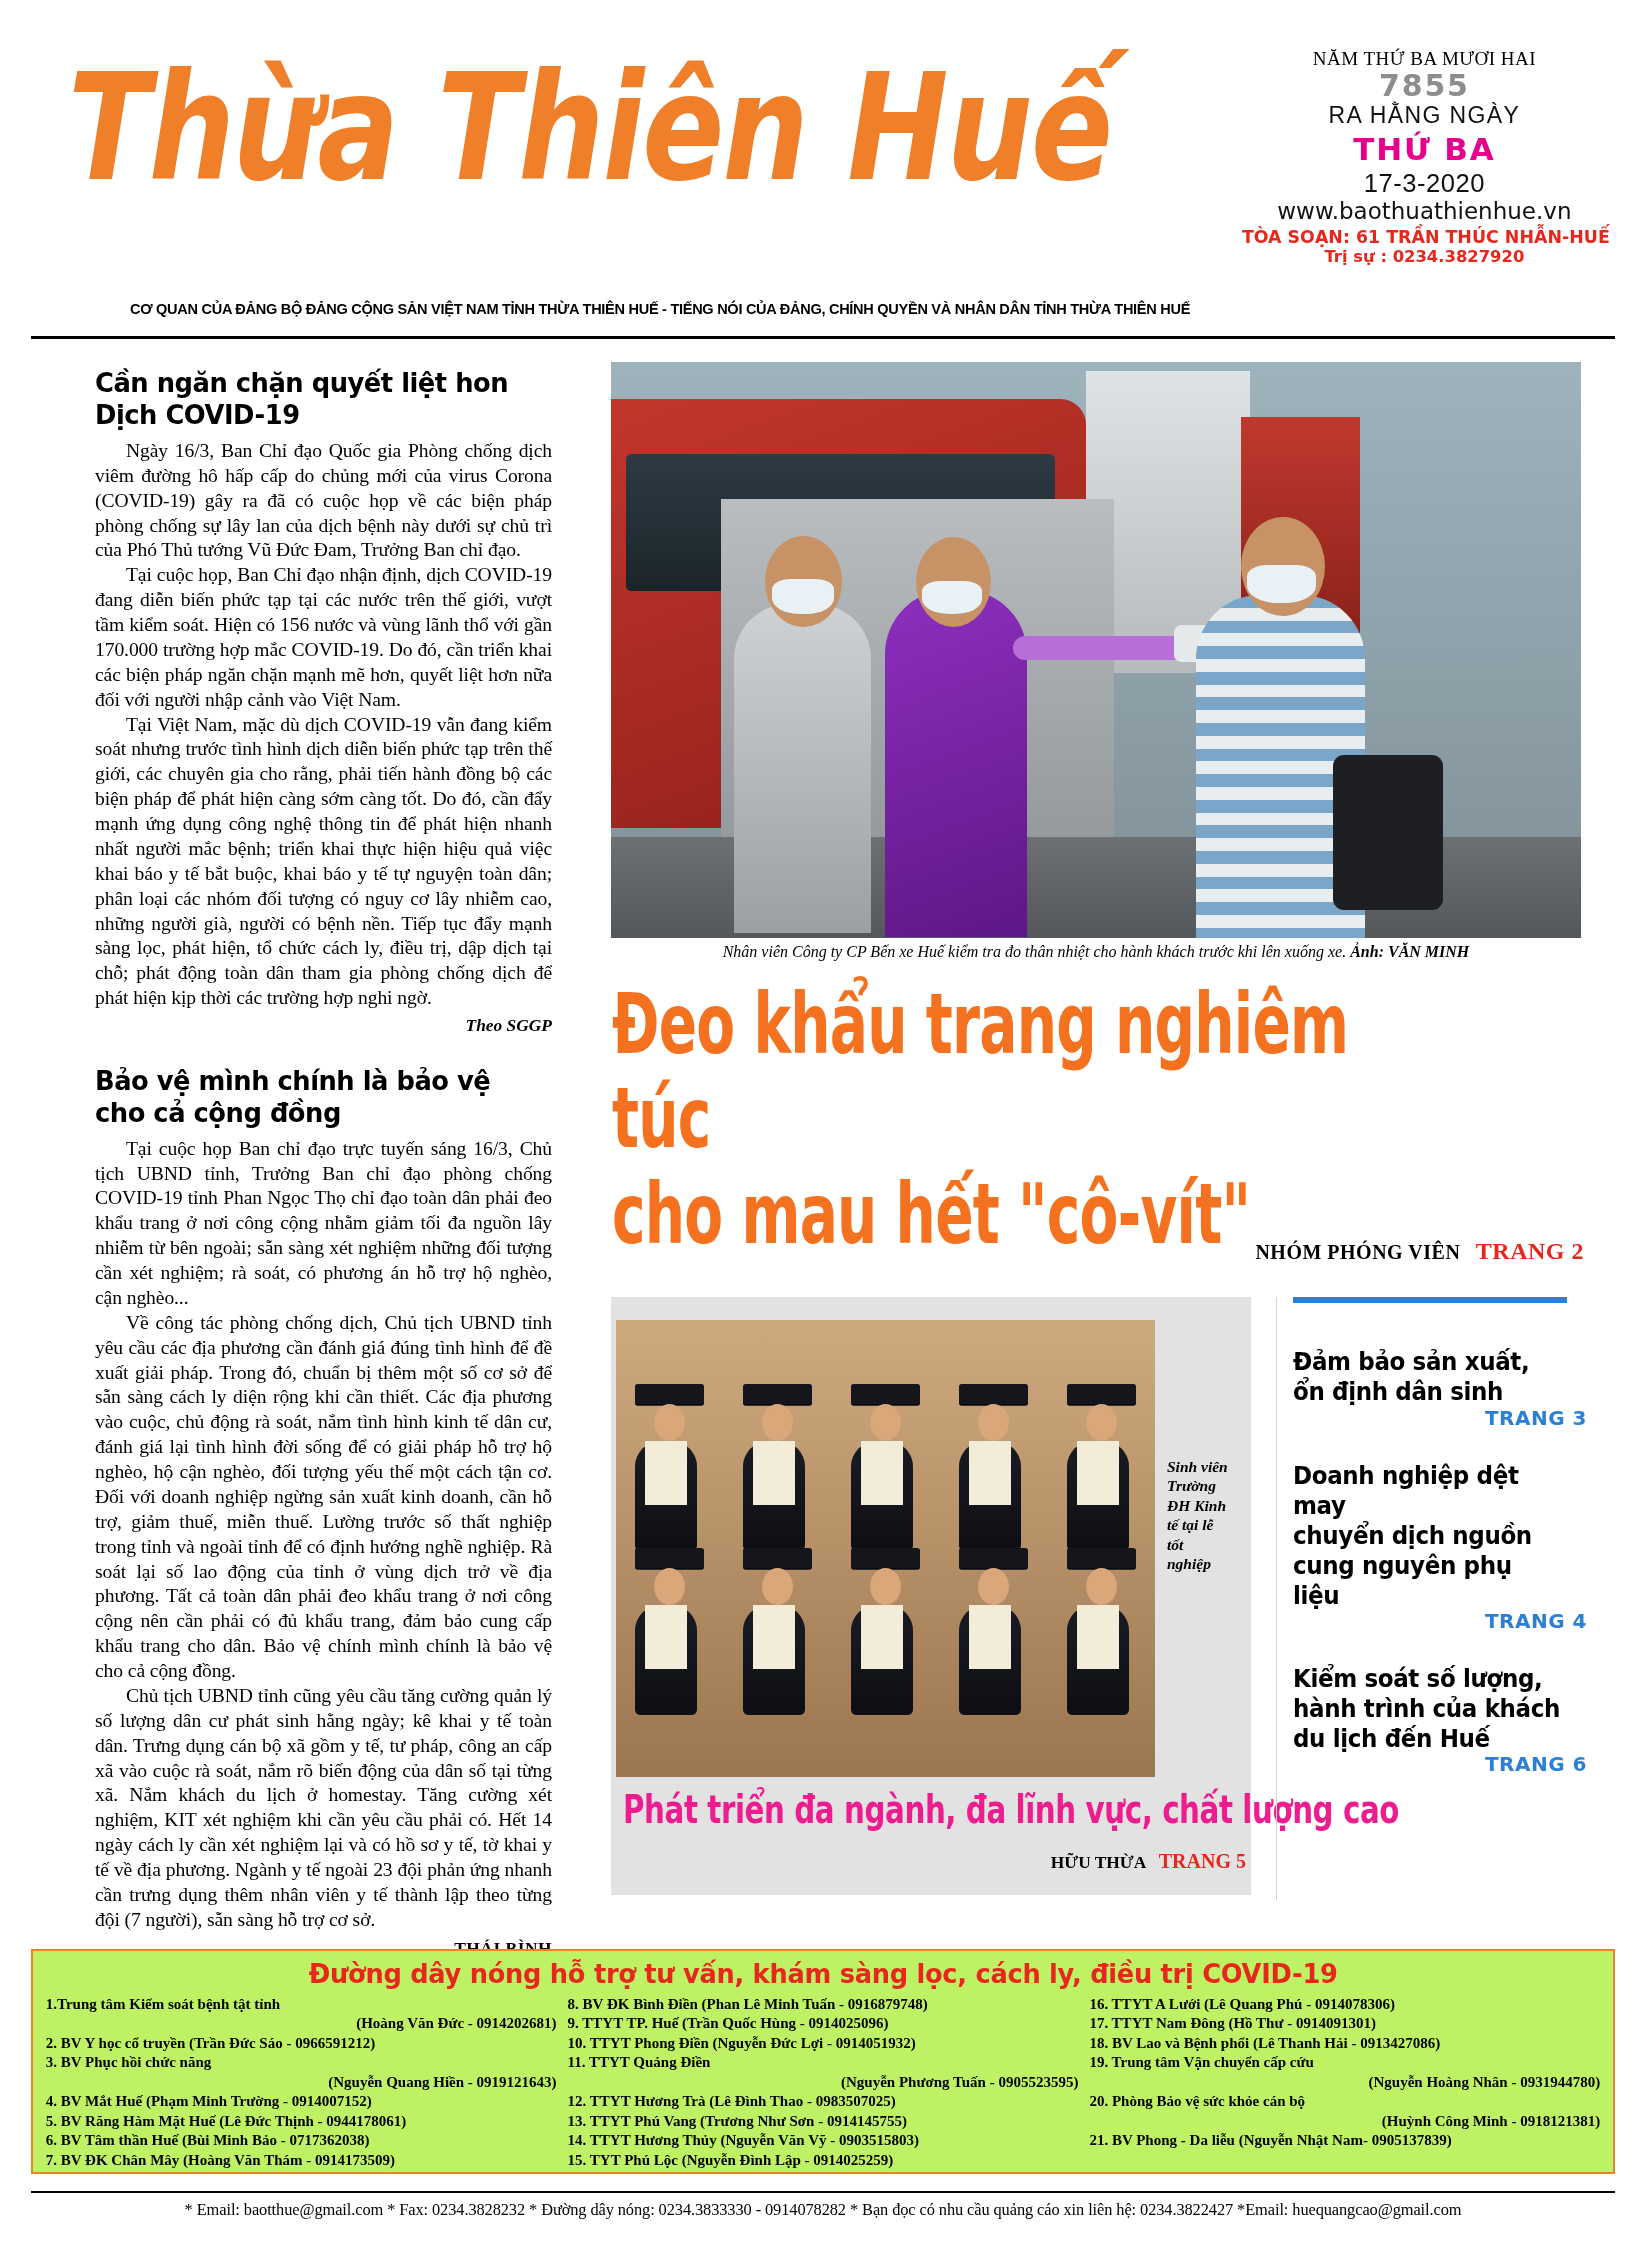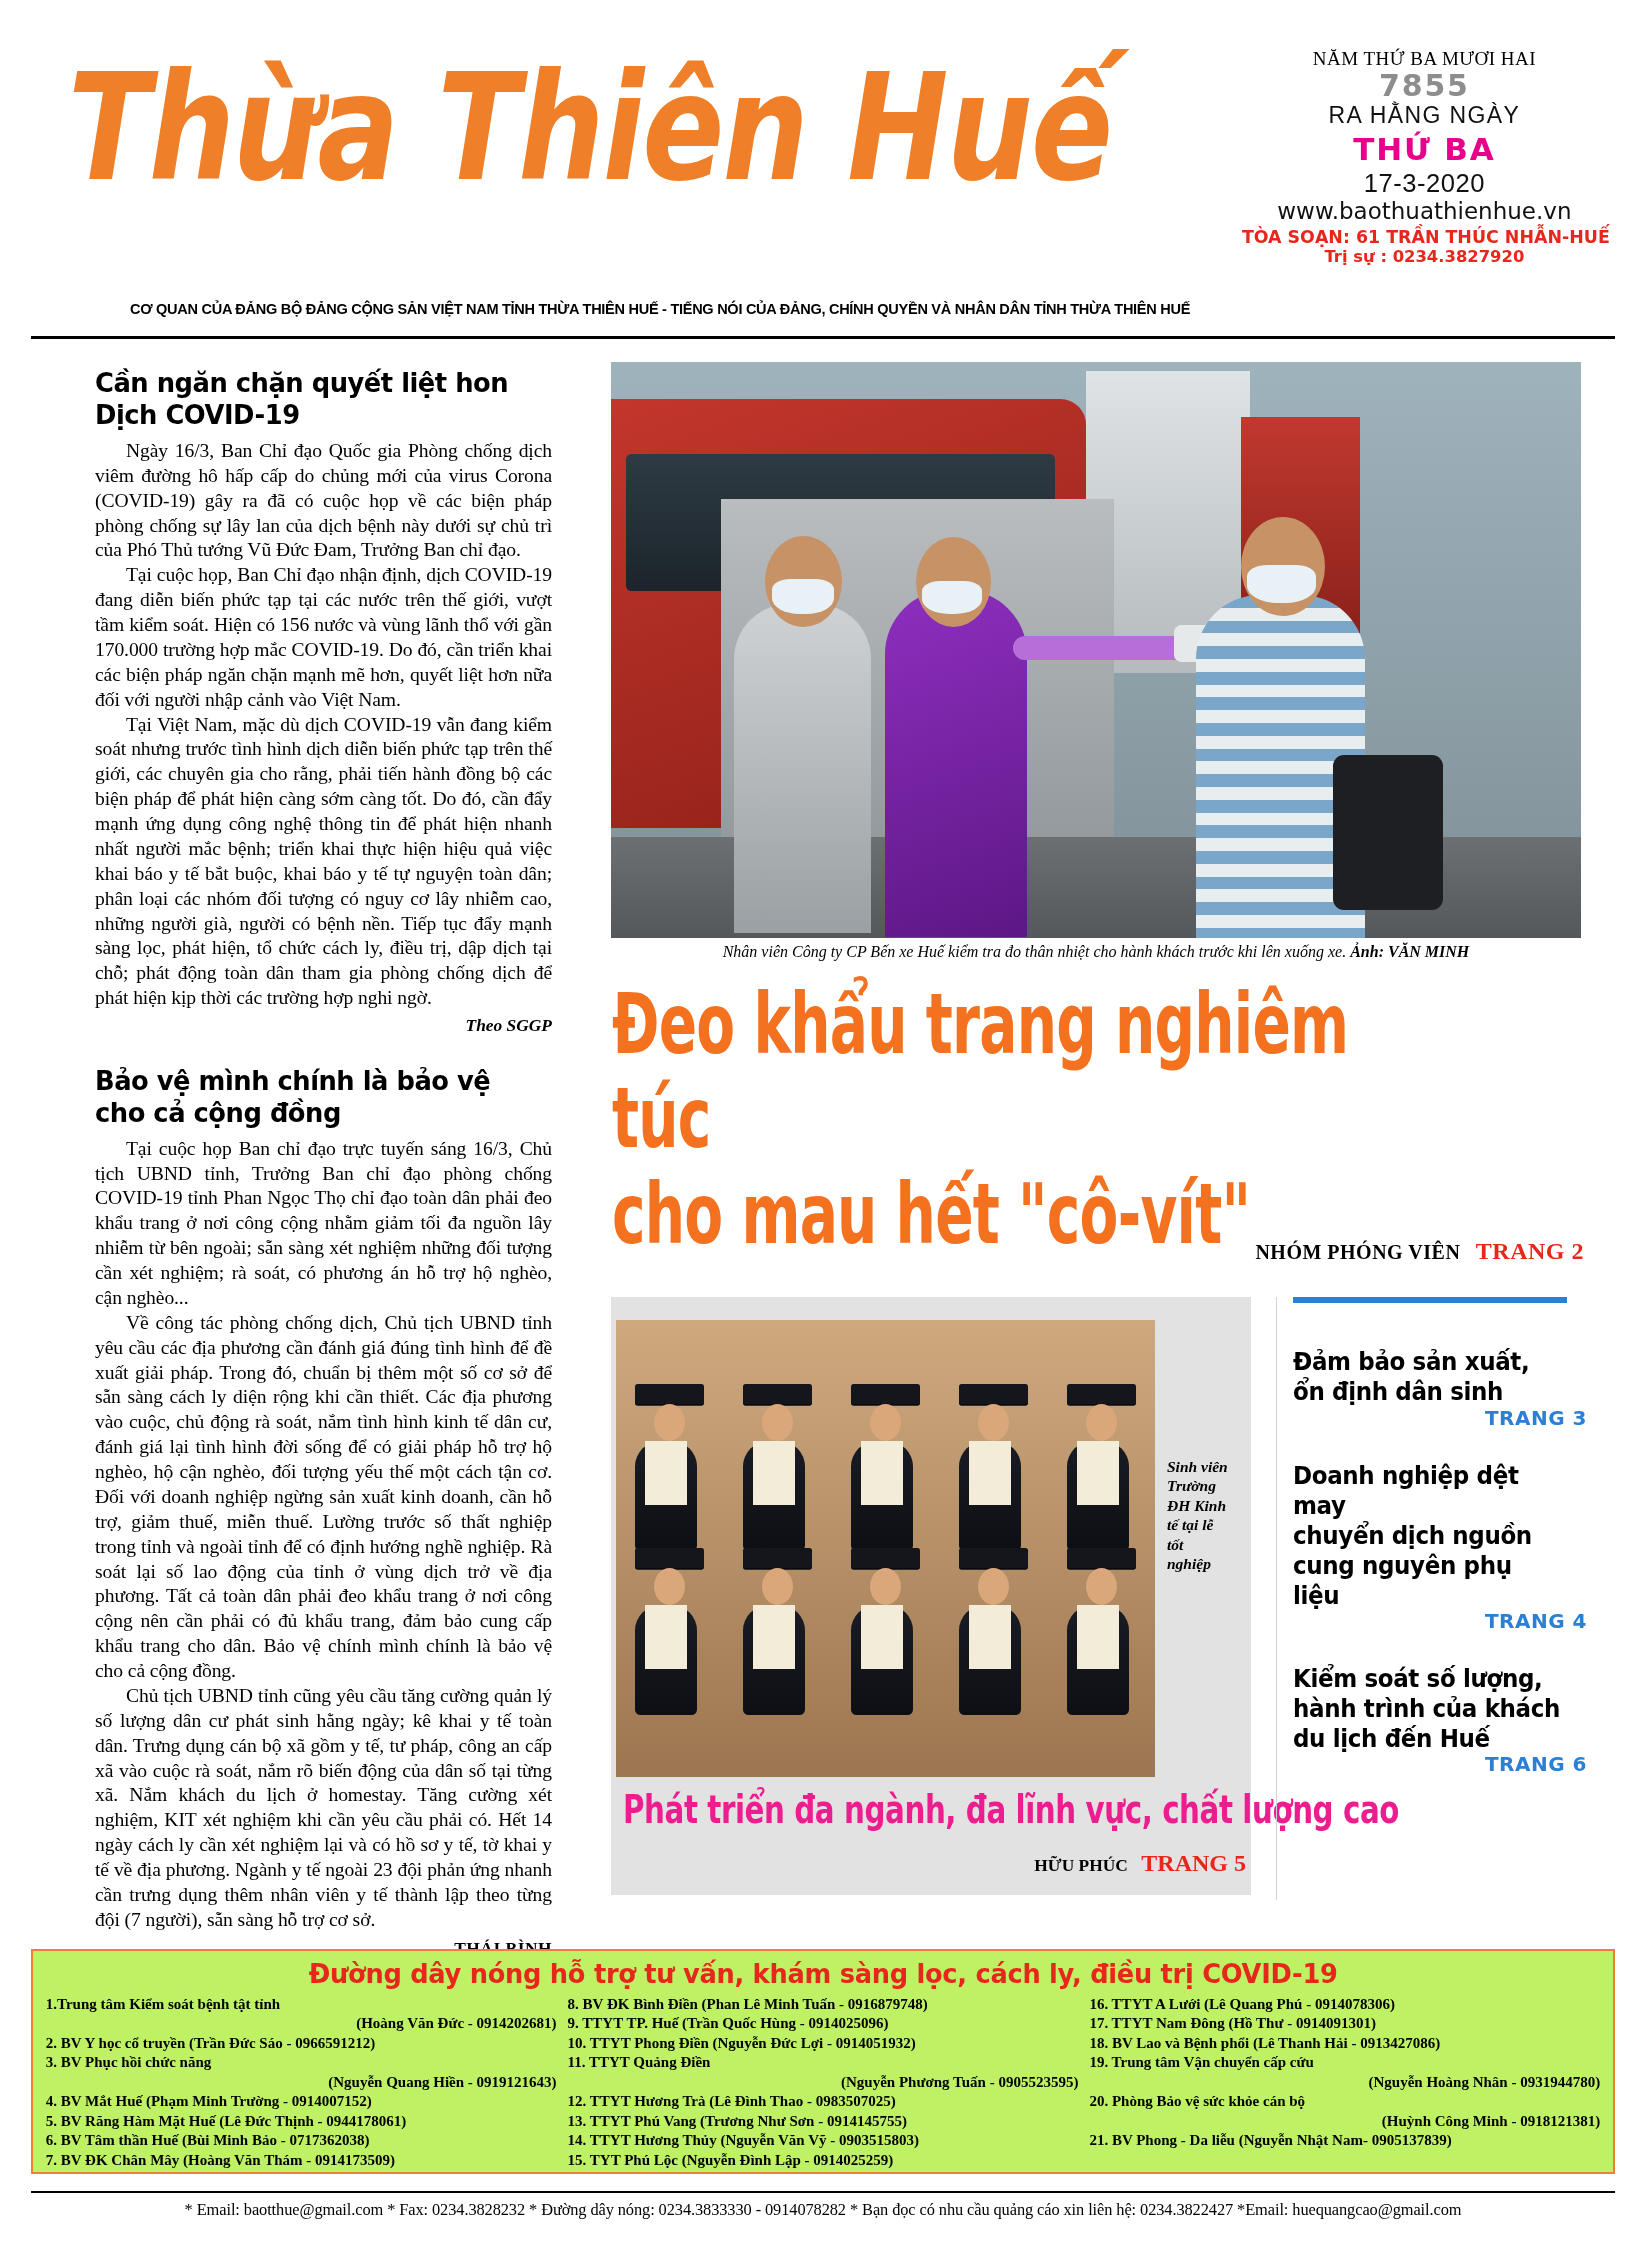--- a/index.html
+++ b/index.html
@@ -258,21 +258,21 @@
   }
   .grad-credit {
     position: absolute;
     left: 822px; top: 1503px;
     width: 393px;
     text-align: right;
     font-family: "Liberation Serif", serif;
     font-weight: bold;
     font-size: 17.4px;
   }
-  .grad-credit .trang { color: #e8271c; font-size: 24px; margin-left: 9.1px; }
+  .grad-credit .trang { color: #e8271c; font-size: 20px; margin-left: 9.1px; }
 
   
   .sidebar {
     position: absolute;
     left: 1245px; top: 950px;
     width: 311px;
     border-left: 1.8px solid #d3d3d3;
     padding-left: 16.4px;
     box-sizing: border-box;
     height: 603px;
@@ -583,21 +583,21 @@
             <div class="face"></div>
             <div class="gown">
               <div class="sash"></div>
             </div>
           </div>
       </div>
     </div>
     <div class="grad-sidecap">Sinh viên Trường ĐH Kinh tế tại lễ tốt nghiệp</div>
     <div class="grad-banner">Phát triển đa ngành, đa lĩnh vực, chất lượng cao</div>
     <div class="grad-credit">
-      <span>HỮU PHÚC</span>
+      <span>HỮU THỪA</span>
       <span class="trang">TRANG 5</span>
     </div>
 
     <div class="sidebar">
       <div class="sidebar-rule"></div>
 
       <div class="sb-item">
         <div class="sb-title">
           <div>Đảm bảo sản xuất,</div>
           <div>ổn định dân sinh</div>

